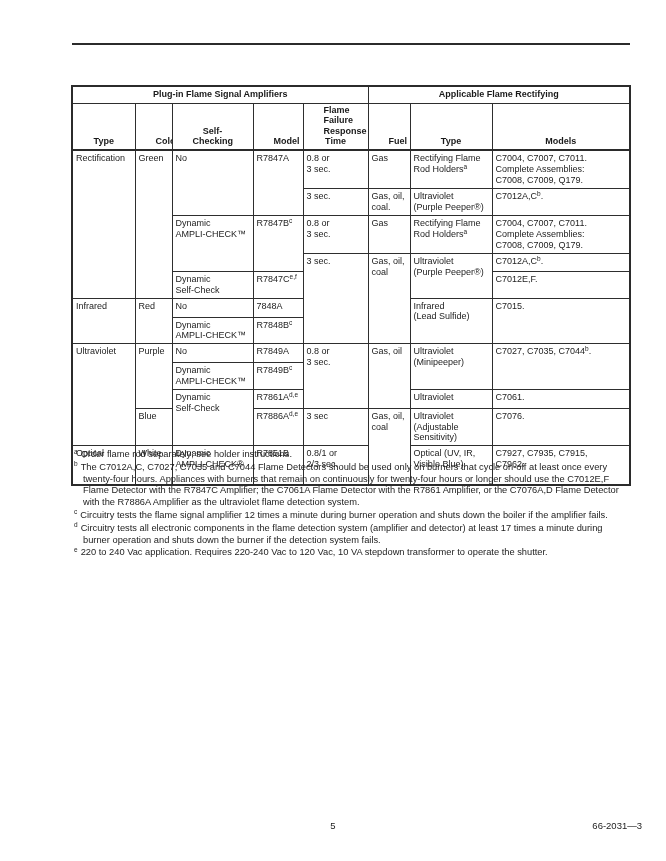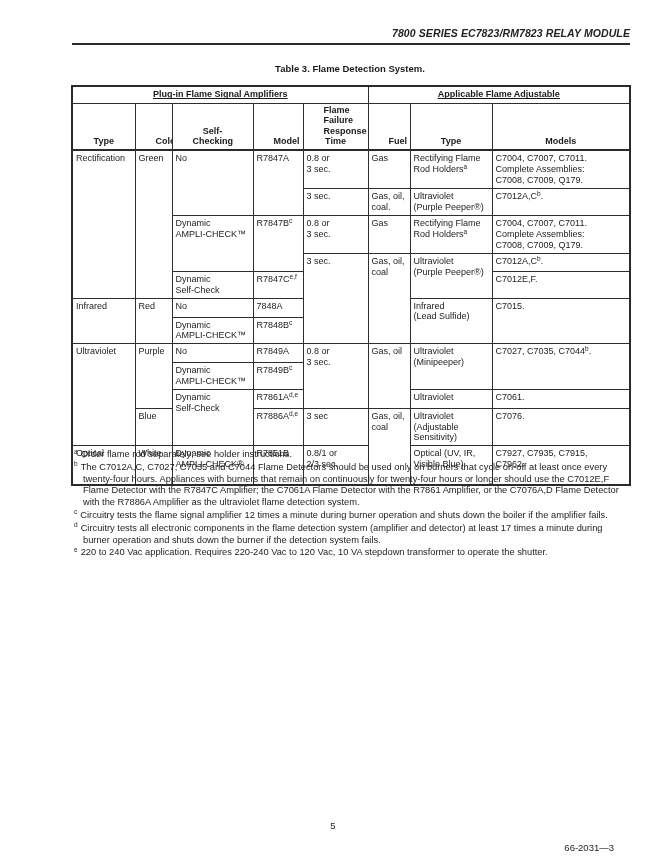--- a/index.html
+++ b/index.html
@@ -38,21 +38,21 @@
   .flame-table th, .flame-table td {
     border: 1px solid #2e2e2e;
     white-space: pre-line;
     overflow: hidden;
   }
   .flame-table th {
     font-size: 9px; font-weight: bold; text-align: center;
     vertical-align: bottom; padding: 1px 20px 2px; line-height: 1.18;
     color: #1a1a1a;
   }
-  .flame-table tr.group-row th { vertical-align: middle; padding: 0; height: 17px; text-decoration: underline; }
+  .flame-table tr.group-row th { vertical-align: middle; padding: 0; height: 17px; }
   .flame-table tr.col-row th { border-bottom: 2px solid #2b2b2b; }
   .flame-table td {
     font-size: 9px; text-align: left; vertical-align: top;
     padding: 2px 3px; line-height: 1.2; color: #1c1c1c;
   }
   sup.fn-ref {
     font-size: 6.5px; vertical-align: 3.5px; line-height: 0;
   }
 
   .footnotes {
@@ -64,49 +64,45 @@
   }
   .footnote sup.fn-letter {
     font-size: 6.5px; vertical-align: 3.5px; line-height: 0; margin-right: 3px;
   }
 
   .doc-footer {
     position: absolute; top: 820px; left: 0; width: 666px; height: 14px;
     font-size: 9.5px; color: #1c1c1c;
   }
   .doc-footer .page-num { position: absolute; left: 0; right: 0; text-align: center; }
-  .doc-footer .doc-num { position: absolute; right: 52px; margin-top: 22px; }
+  .doc-footer .doc-num { position: absolute; right: 24px; }
 </style>
 </head>
 <body>
 
 <div class="page">
 
-  <div class="doc-header">
-    <span>7800 SERIES EC7823/RM7823 RELAY MODULE</span>
-  </div>
   <div class="header-rule"></div>
 
-  <div class="table-title">Table 3. Flame Detection System.</div>
 
   <table class="flame-table">
     <colgroup>
       <col style="width:63px">
         <col style="width:37px">
         <col style="width:81px">
         <col style="width:50px">
       <col style="width:65px">
         <col style="width:42px">
         <col style="width:82px">
         <col style="width:138px">
     </colgroup>
     <thead>
       <tr class="group-row">
         <th colspan="5">Plug-in Flame Signal Amplifiers</th>
-        <th colspan="3">Applicable Flame Adjustable</th>
+        <th colspan="3">Applicable Flame Rectifying</th>
       </tr>
       <tr class="col-row" style="height:36px">
         <th>Type</th>
         <th>Color</th>
         <th>Self-Checking</th>
         <th>Model</th>
         <th>Flame Failure
 Response
 Time</th>
         <th>Fuel</th>

